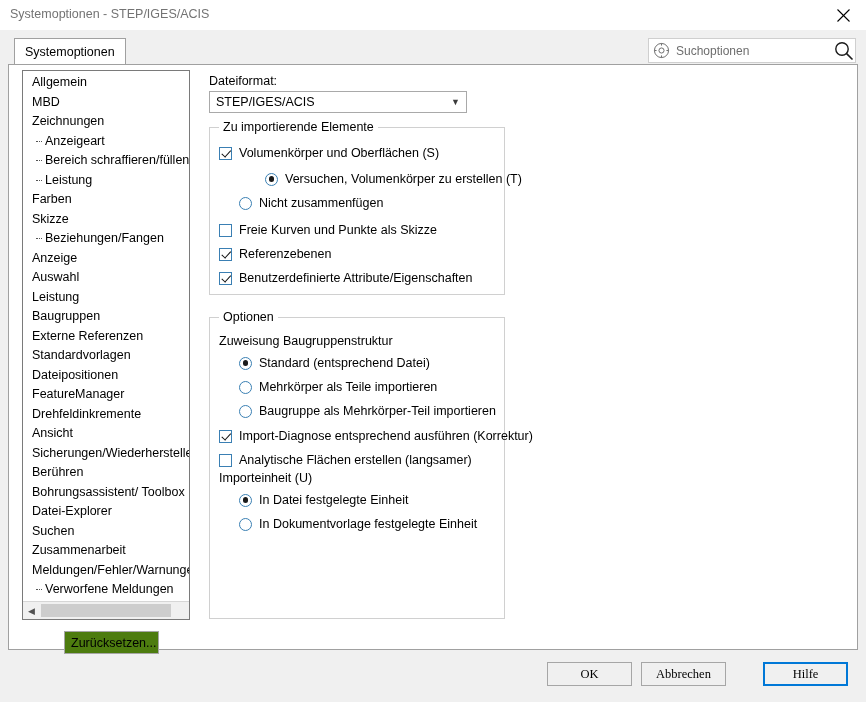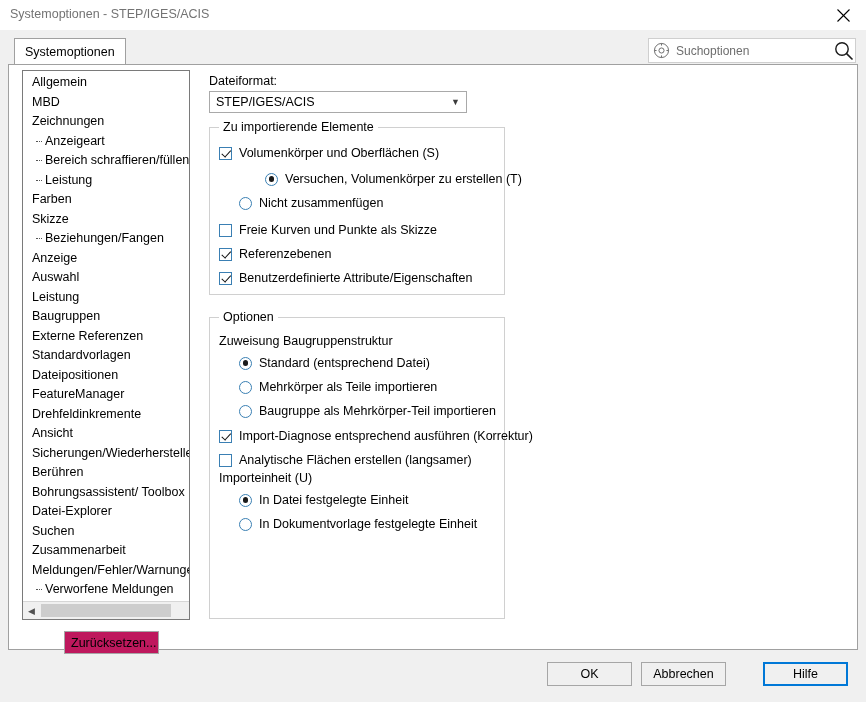--- a/index.html
+++ b/index.html
@@ -188,21 +188,21 @@
     height: 13px;
     background: #cdcdcd;
   }
 
   .reset-btn {
     position: absolute;
     left: 55px;
     top: 566px;
     width: 95px;
     height: 23px;
-    background: #be185d;
+    background: #4d7c0f;
     border: 1px solid #a6a6a6;
     font-family: "Liberation Sans", sans-serif;
     font-size: 12.5px;
     cursor: default;
   }
 
   
   .right {
     position: absolute;
     left: 196px;
@@ -312,21 +312,21 @@
     font-size: 12.5px;
     white-space: nowrap;
   }
 
   
   .btn {
     position: absolute;
     height: 24px;
     background: #f0f0f0;
     border: 1px solid #a6a6a6;
-    font-family: Liberation Sans, sans-serif;
+    font-family: Liberation Serif, serif;
     font-size: 12.5px;
     box-sizing: border-box;
     cursor: default;
   }
   #btn-ok { right: 234px; bottom: 16px; width: 85px; }
   #btn-cancel { right: 140px; bottom: 16px; width: 85px; }
   #btn-help {
     right: 18px; bottom: 16px; width: 85px;
     border: 2px solid #0078d7;
     background: #f0f0f0;

